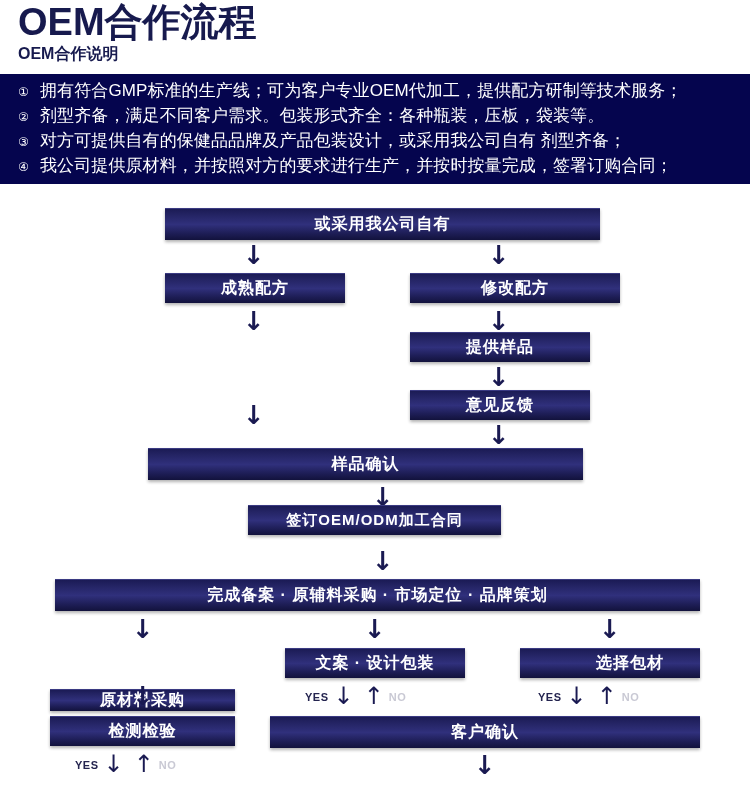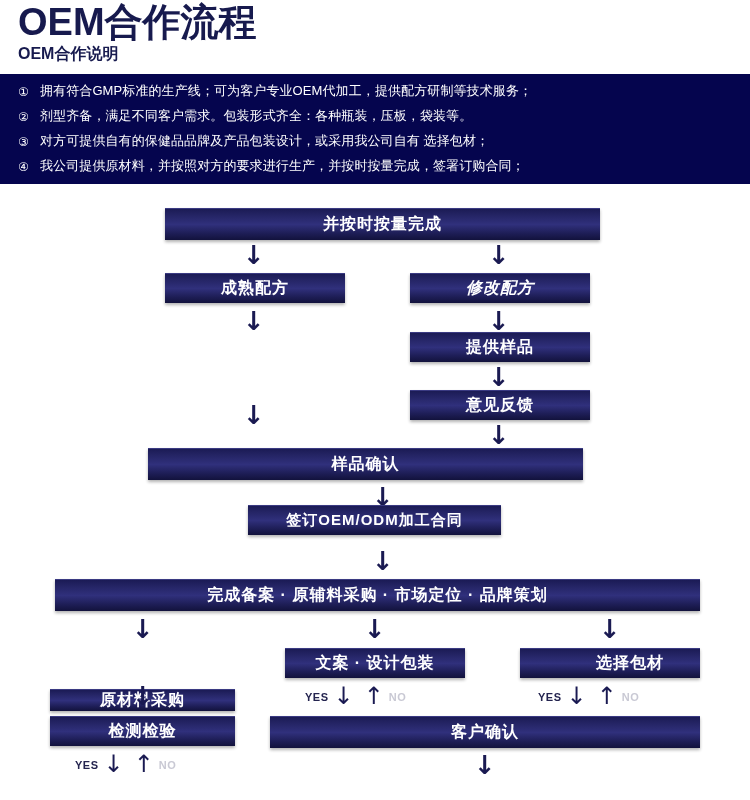--- a/index.html
+++ b/index.html
@@ -66,21 +66,21 @@
     width: 22px;
     min-width: 22px;
     height: 14px;
     font-size: 12px;
     color: #ffffff;
     line-height: 14px;
     text-align: left;
     margin-top: 3px;
   }
   .desc-text {
-    font-size: 13px;
+    font-size: 17px;
     color: #ffffff;
     line-height: 18px;
     white-space: nowrap;
     letter-spacing: 0.1px;
   }
 
   
   #flow {
     position: absolute;
     left: 0;
@@ -168,39 +168,39 @@
     <span class="desc-text">拥有符合GMP标准的生产线；可为客户专业OEM代加工，提供配方研制等技术服务；</span>
   </div>
 
   <div class="desc-item">
     <span class="desc-num">②</span>
     <span class="desc-text">剂型齐备，满足不同客户需求。包装形式齐全：各种瓶装，压板，袋装等。</span>
   </div>
 
   <div class="desc-item">
     <span class="desc-num">③</span>
-    <span class="desc-text">对方可提供自有的保健品品牌及产品包装设计，或采用我公司自有 选择包材；</span>
+    <span class="desc-text">对方可提供自有的保健品品牌及产品包装设计，或采用我公司自有 剂型齐备；</span>
   </div>
 
   <div class="desc-item">
     <span class="desc-num">④</span>
     <span class="desc-text">我公司提供原材料，并按照对方的要求进行生产，并按时按量完成，签署订购合同；</span>
   </div>
 
 </div>
 
 <div id="flow">
 
-  <div class="node" style="left:165px; top:24px; width:435px; height:32px;">并按时按量完成</div>
+  <div class="node" style="left:165px; top:24px; width:435px; height:32px;">或采用我公司自有</div>
 
   <div class="arrow" style="left:239px; top:58px; width:30px;">↓</div>
   <div class="arrow" style="left:484px; top:58px; width:30px;">↓</div>
 
   <div class="node" style="left:165px; top:89px; width:180px; height:30px;">成熟配方</div>
-  <div class="node" style="left:410px; top:89px; width:180px; height:30px;font-style:italic;">修改配方</div>
+  <div class="node" style="left:410px; top:89px; width:210px; height:30px;">修改配方</div>
 
   <div class="arrow" style="left:239px; top:124px; width:30px;">↓</div>
   <div class="arrow" style="left:484px; top:124px; width:30px;">↓</div>
 
   <div class="node" style="left:410px; top:148px; width:180px; height:30px;">提供样品</div>
 
   <div class="arrow" style="left:484px; top:180px; width:30px;">↓</div>
 
   <div class="node" style="left:410px; top:206px; width:180px; height:30px;">意见反馈</div>
 

